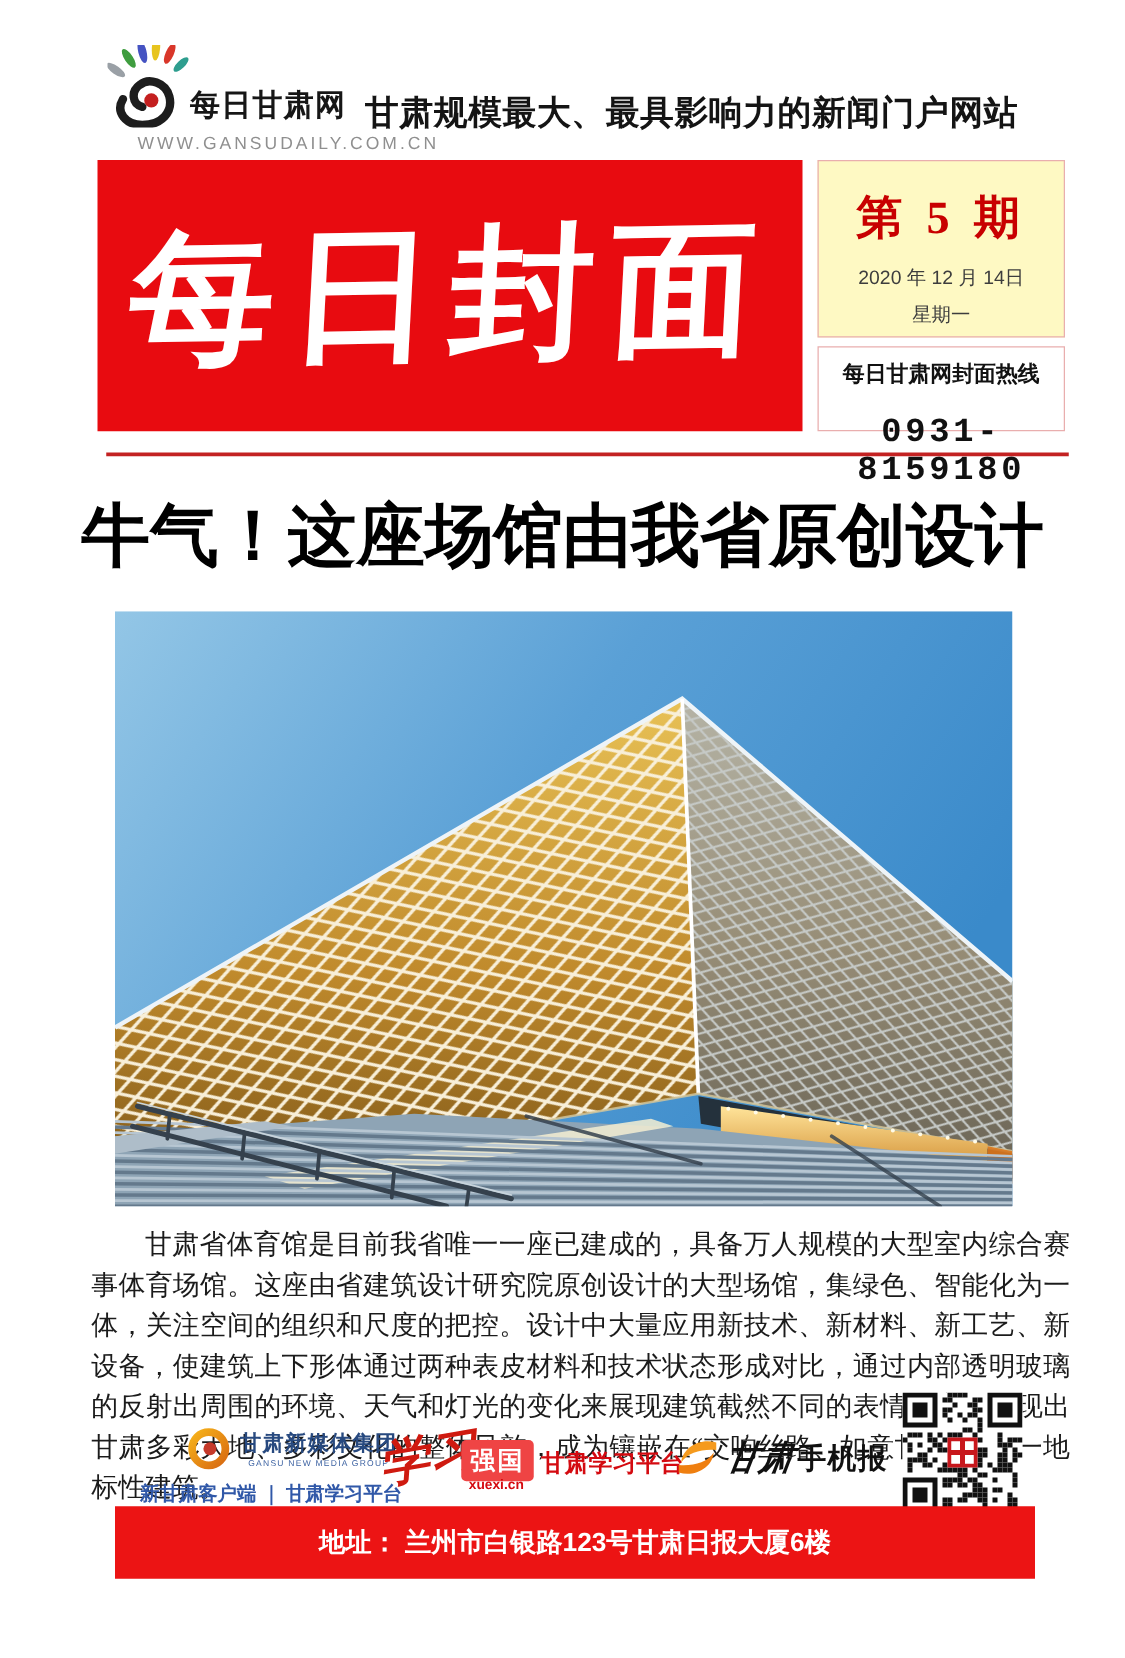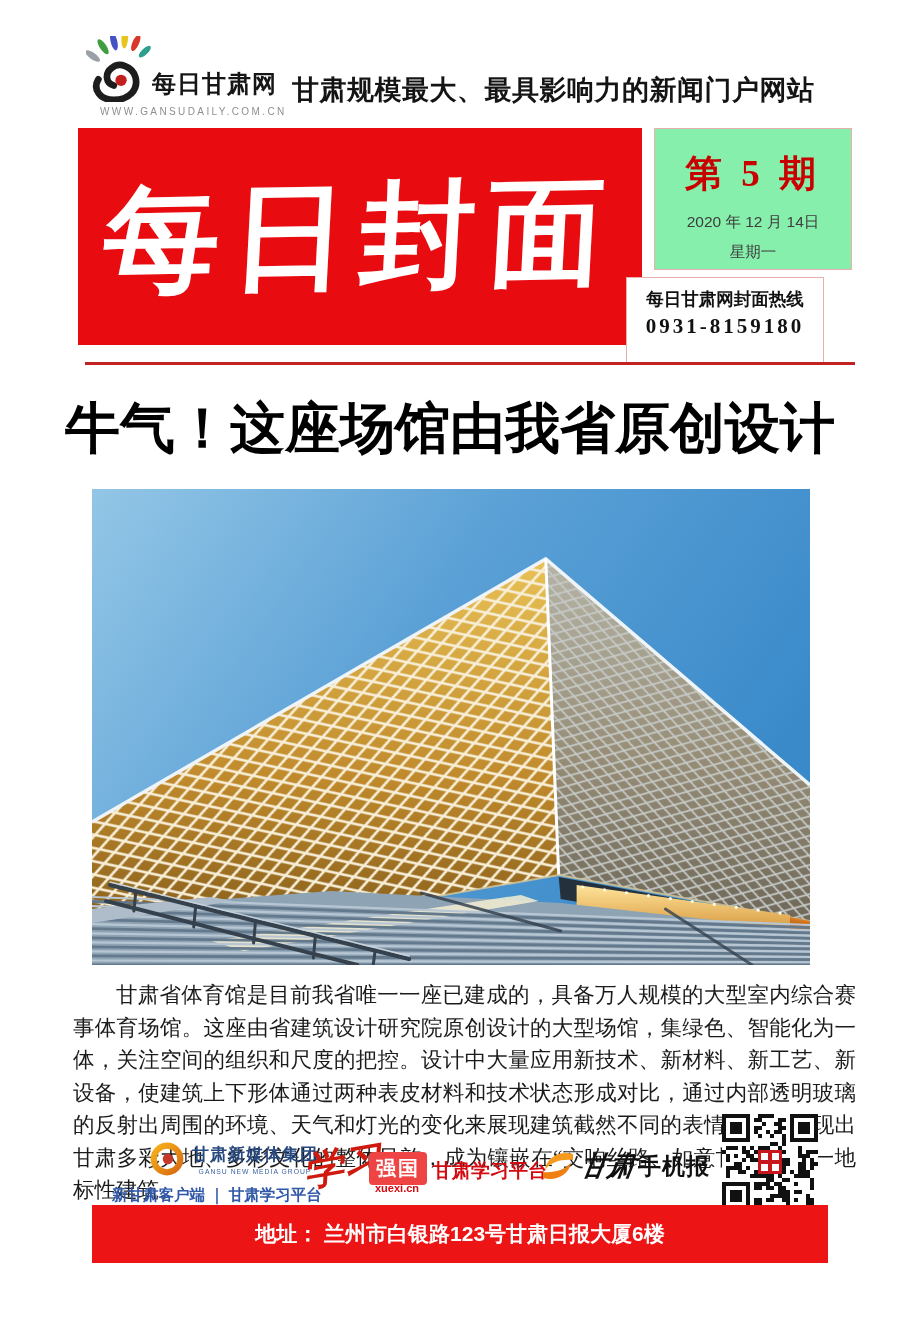--- a/index.html
+++ b/index.html
@@ -5,41 +5,41 @@
   html,body{margin:0;padding:0;background:#ffffff;}
   .page{position:relative;width:900px;height:1326px;margin:0 auto;background:#ffffff;overflow:hidden;
         font-family:"Liberation Sans","DejaVu Sans",sans-serif;}
   .abs{position:absolute;}
 
   
   .header-logo{left:92px;top:44px;width:190px;height:84px;}
   .logo-mark{position:absolute;left:-6px;top:-8px;width:66px;height:66px;}
   .site-name{position:absolute;left:60px;top:24px;font-weight:700;font-size:24px;color:#161616;
              letter-spacing:1px;font-family:"Liberation Sans","DejaVu Sans",sans-serif;white-space:nowrap;}
-  .site-url{position:absolute;left:8px;top:62px;font-size:10px;color:#8f8f8f;letter-spacing:2.4px;white-space:nowrap;}
+  .site-url{position:absolute;left:18px;top:62px;font-size:14px;color:#8f8f8f;letter-spacing:2.4px;white-space:nowrap;}
   .tagline{left:292px;top:72px;width:570px;font-family:"Liberation Serif","DejaVu Serif",serif;
            font-weight:900;font-size:27px;color:#141414;letter-spacing:0.5px;white-space:nowrap;}
 
   
   .banner{left:78px;top:128px;width:564px;height:217px;background:#e80b10;display:flex;
           align-items:center;justify-content:center;}
   .banner-title{font-family:"Liberation Serif","DejaVu Serif",serif;font-weight:900;font-size:116px;
           color:#ffffff;letter-spacing:12px;transform:skewX(-4deg) rotate(-1deg);white-space:nowrap;line-height:1;}
-  .issue-box{left:654px;top:128px;width:198px;height:142px;border:1px solid #e9aeae;background:#86efac;
+  .issue-box{left:654px;top:128px;width:198px;height:142px;border:1px solid #e9aeae;background:#fef9c3;
           box-sizing:border-box;text-align:center;}
   .issue-number{margin-top:20px;font-family:"Liberation Serif","DejaVu Serif",serif;font-weight:900;
           font-size:37px;color:#c80000;letter-spacing:5px;}
   .issue-date{margin-top:13px;font-size:15.5px;color:#3d3d3d;}
   .issue-weekday{margin-top:9px;font-size:15.5px;color:#3d3d3d;}
-  .hotline-box{left:626px;top:277px;width:198px;height:88px;border:1px solid #e9aeae;background:#fff;
+  .hotline-box{left:654px;top:277px;width:198px;height:68px;border:1px solid #e9aeae;background:#fff;
           box-sizing:border-box;text-align:center;}
   .hotline-label{margin-top:9px;font-family:"Liberation Serif","DejaVu Serif",serif;font-weight:900;
           font-size:17.5px;color:#111;}
-  .hotline-phone{margin-top:3px;font-family:Liberation Serif, serif;font-weight:900;
-          font-size:21px;color:#111;letter-spacing:3px;}
+  .hotline-phone{margin-top:21px;font-family:Liberation Mono, monospace;font-weight:900;
+          font-size:27px;color:#111;letter-spacing:3px;}
   .rule{left:85px;top:362px;width:770px;height:3px;background:#c32222;}
 
   
   .headline{left:40px;top:392px;width:820px;text-align:center;font-family:"Liberation Serif","DejaVu Serif",serif;
           font-weight:900;font-size:55px;color:#000;white-space:nowrap;}
   .photo{left:92px;top:489px;width:718px;height:476px;}
   .photo svg{display:block;width:100%;height:100%;}
   .body-text{left:73px;top:979px;width:783px;font-family:"Liberation Serif","DejaVu Serif",serif;
           font-size:21.5px;line-height:32.5px;color:#1b1b1b;text-align:justify;text-indent:2em;}
 

